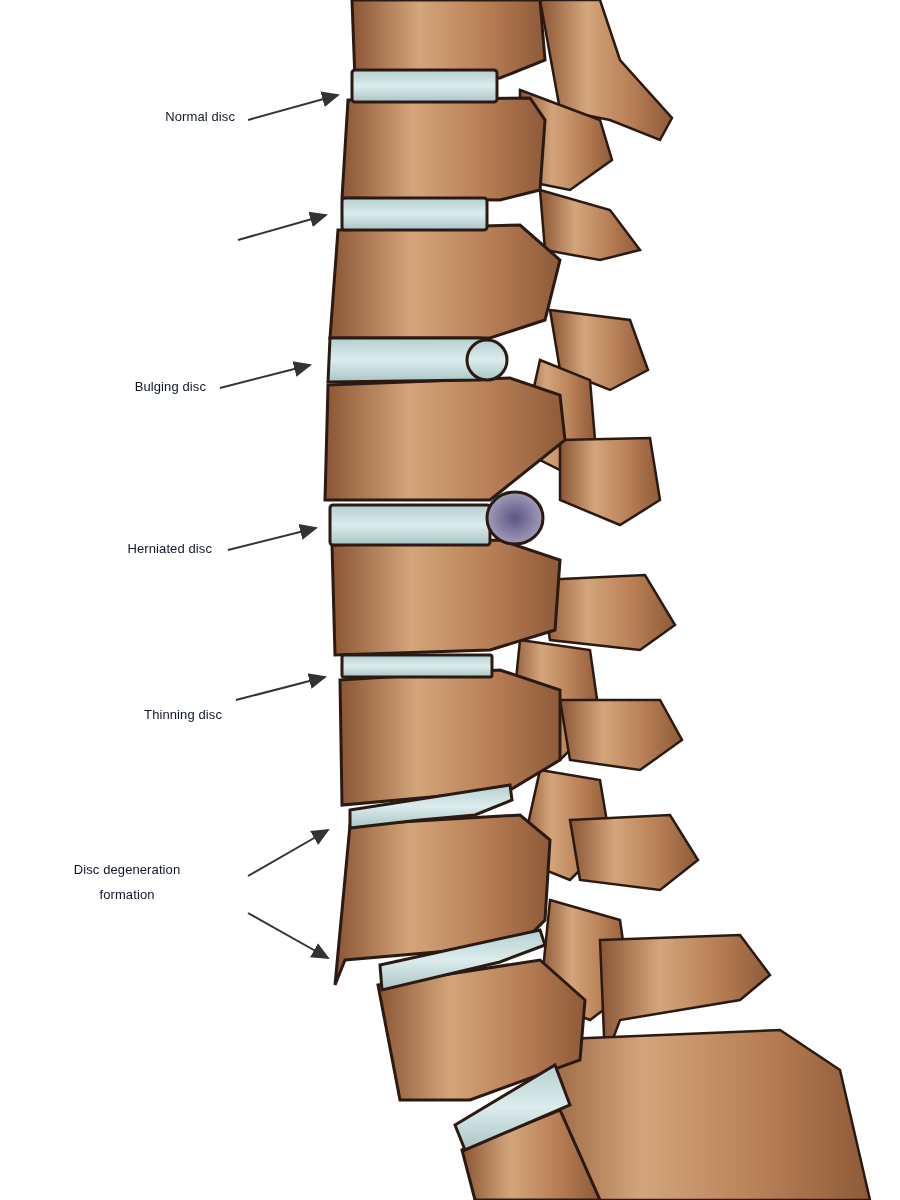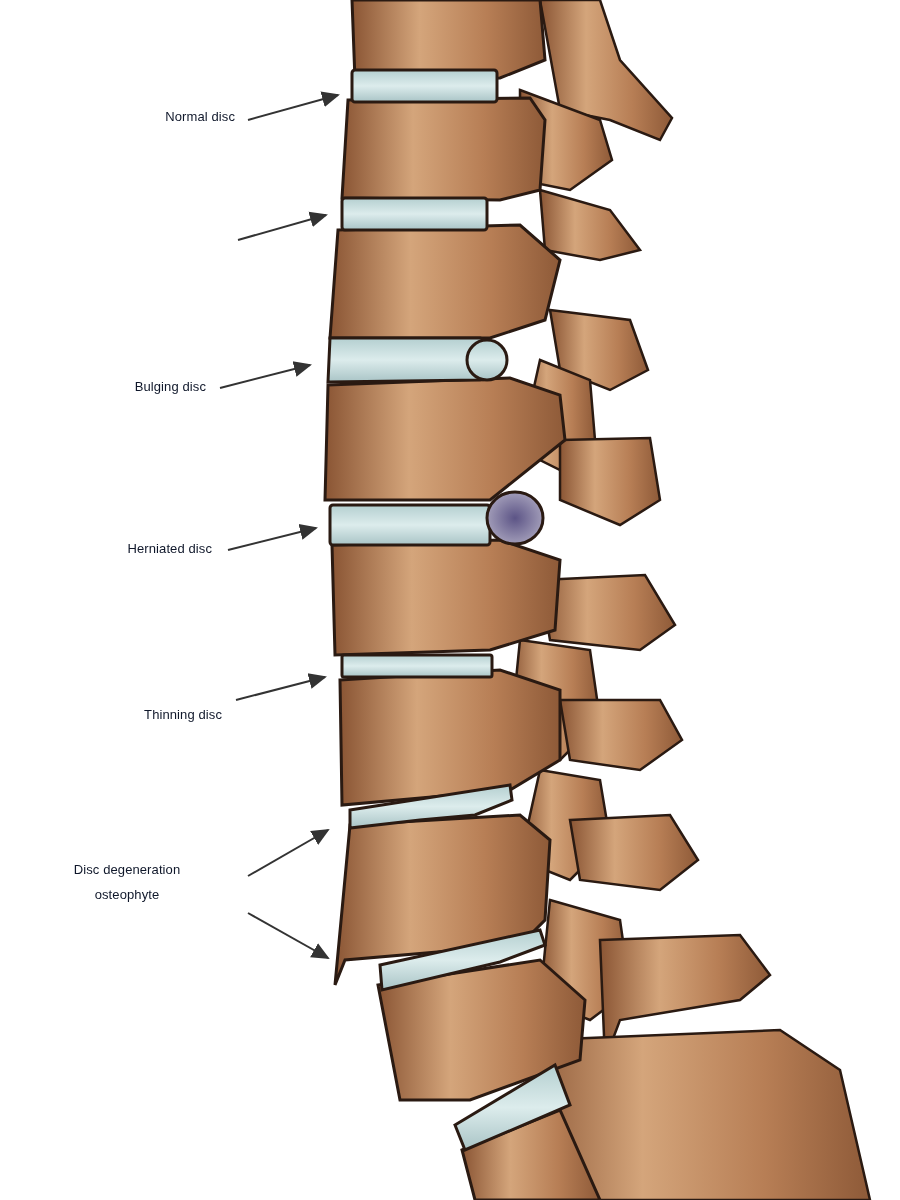--- a/index.html
+++ b/index.html
@@ -87,15 +87,15 @@
       <line x1="248" y1="913" x2="328" y2="958"></line>
     </g>
   </svg>
 
   <div class="label" style="left:60px; top:104px; width:175px;">Normal disc</div>
   <div class="label" style="left:40px; top:374px; width:166px;">Bulging disc</div>
   <div class="label" style="left:30px; top:536px; width:182px;">Herniated disc</div>
   <div class="label" style="left:40px; top:686px; width:182px;margin-top:16px;">Thinning disc</div>
   <div class="label" style="left:20px; top:857px; width:214px;text-align:center;">
     <div>Disc degeneration</div>
-    <div>osteophyte</div>
+    <div>formation</div>
   </div>
 </div>
 
 </body></html>

